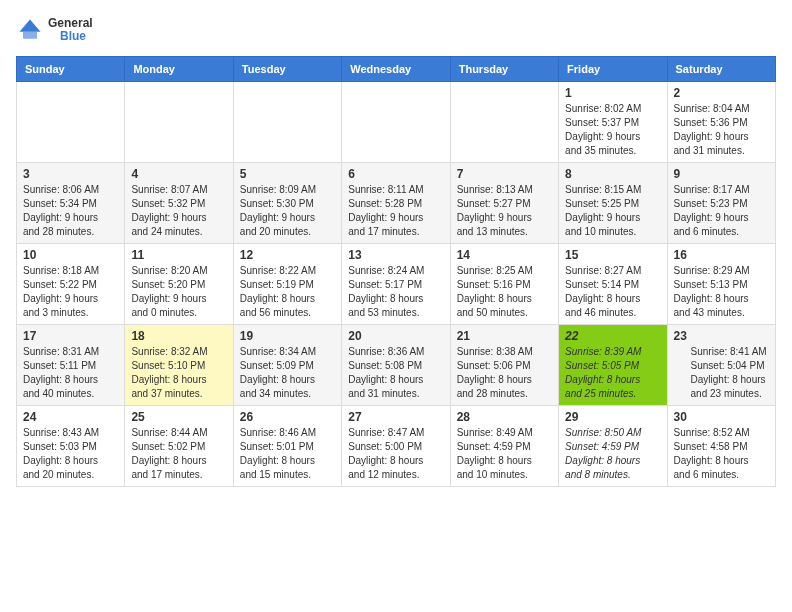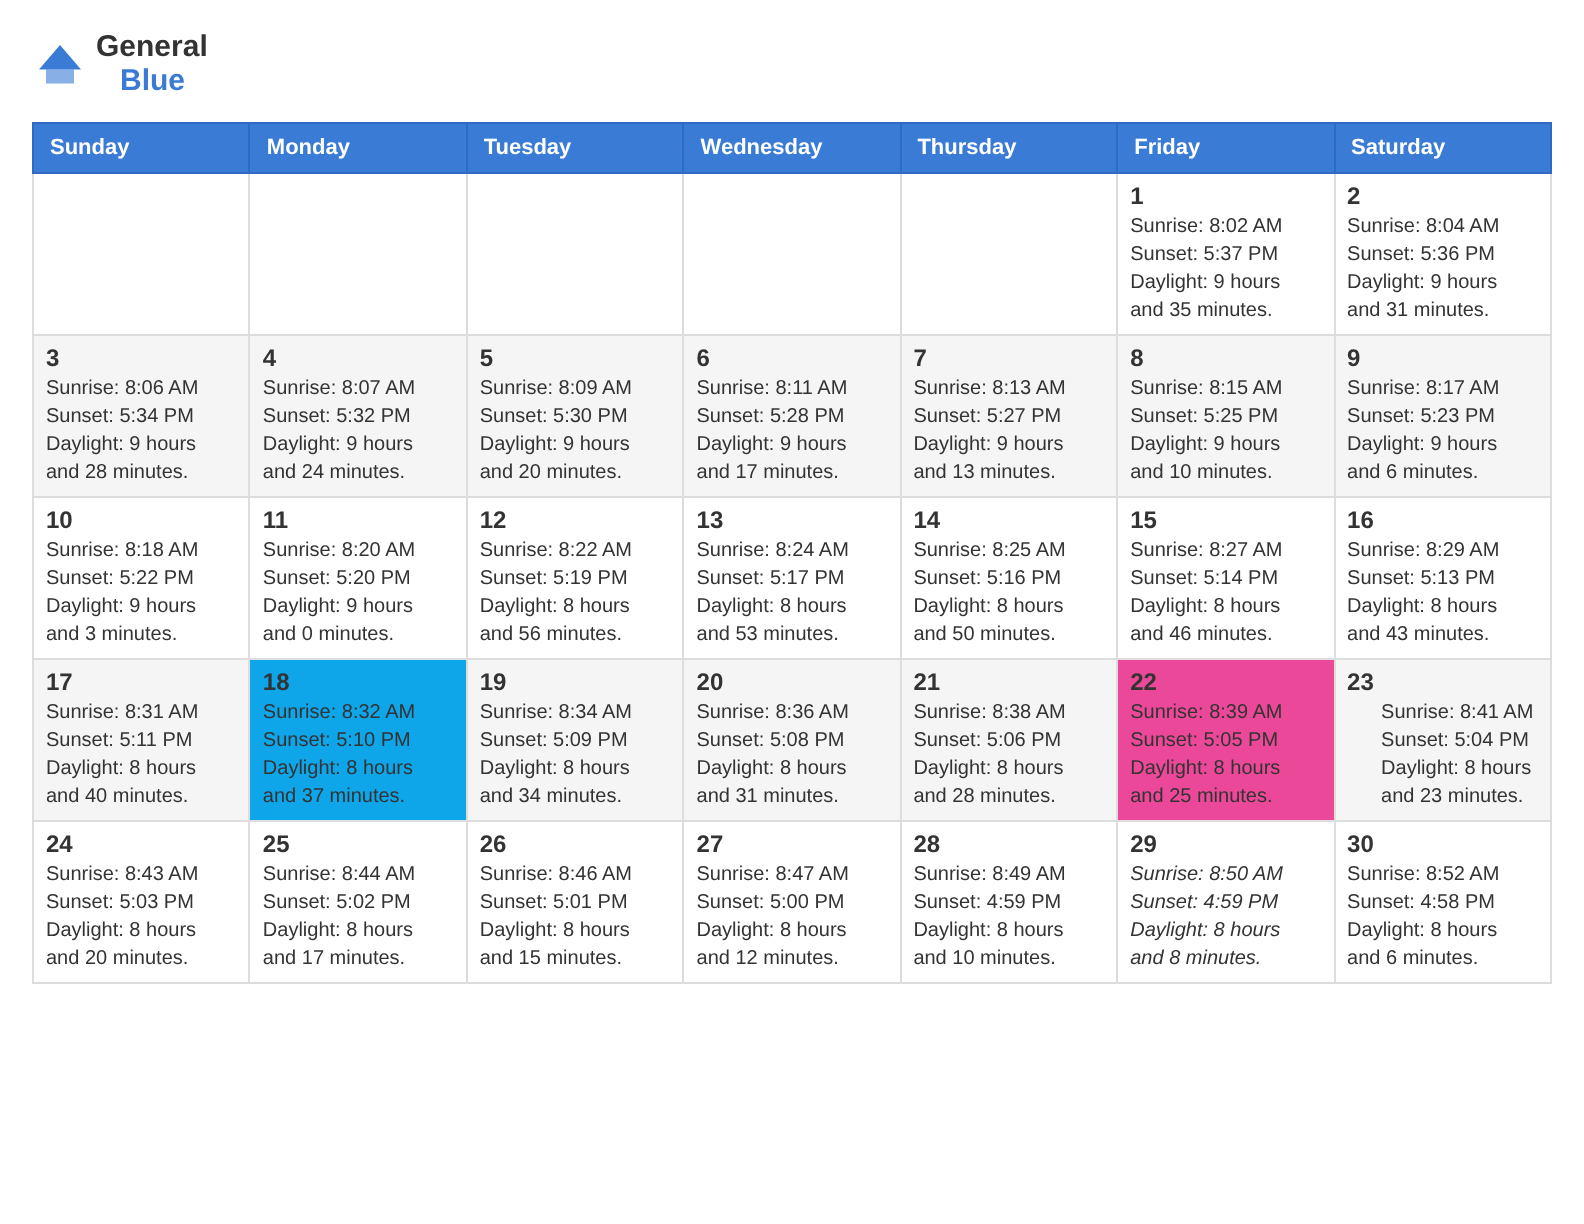--- a/index.html
+++ b/index.html
@@ -15,21 +15,21 @@
       justify-content: space-between;
       align-items: flex-start;
       margin-bottom: 12px;
     }
     .logo {
       display: flex;
       align-items: center;
       gap: 4px;
     }
     .logo-text {
-      font-size: 15px;
+      font-size: 12px;
       font-weight: bold;
       line-height: 1.1;
     }
     .logo-text .general { color: #333; }
     .logo-text .blue { color: #3a7bd5; margin-left: 12px; }
     .logo-icon {
       width: 28px;
       height: 28px;
     }
     .title-block {
@@ -243,21 +243,21 @@
         </td>
       </tr>
       <tr>
         <td style="background: rgb(245, 245, 245);">
           <div class="day-number">17</div>
           <div class="day-info" style="white-space: pre-line;">Sunrise: 8:31 AM
 Sunset: 5:11 PM
 Daylight: 8 hours
 and 40 minutes.</div>
         </td>
-        <td style="background: #0ea5e9;">
+        <td style="background: #fef9c3;">
           <div class="day-number">18</div>
           <div class="day-info" style="white-space: pre-line;">Sunrise: 8:32 AM
 Sunset: 5:10 PM
 Daylight: 8 hours
 and 37 minutes.</div>
         </td>
         <td style="background: rgb(245, 245, 245);">
           <div class="day-number">19</div>
           <div class="day-info" style="white-space: pre-line;">Sunrise: 8:34 AM
 Sunset: 5:09 PM
@@ -271,21 +271,21 @@
 Daylight: 8 hours
 and 31 minutes.</div>
         </td>
         <td style="background: rgb(245, 245, 245);">
           <div class="day-number">21</div>
           <div class="day-info" style="white-space: pre-line;">Sunrise: 8:38 AM
 Sunset: 5:06 PM
 Daylight: 8 hours
 and 28 minutes.</div>
         </td>
-        <td style="background: #ec4899;">
+        <td style="background: #84cc16; font-style: italic;">
           <div class="day-number">22</div>
           <div class="day-info" style="white-space: pre-line;">Sunrise: 8:39 AM
 Sunset: 5:05 PM
 Daylight: 8 hours
 and 25 minutes.</div>
         </td>
         <td style="background: rgb(245, 245, 245);">
           <div class="day-number">23</div>
           <div class="day-info" style="white-space: pre-line; margin-left: 17px;">Sunrise: 8:41 AM
 Sunset: 5:04 PM

